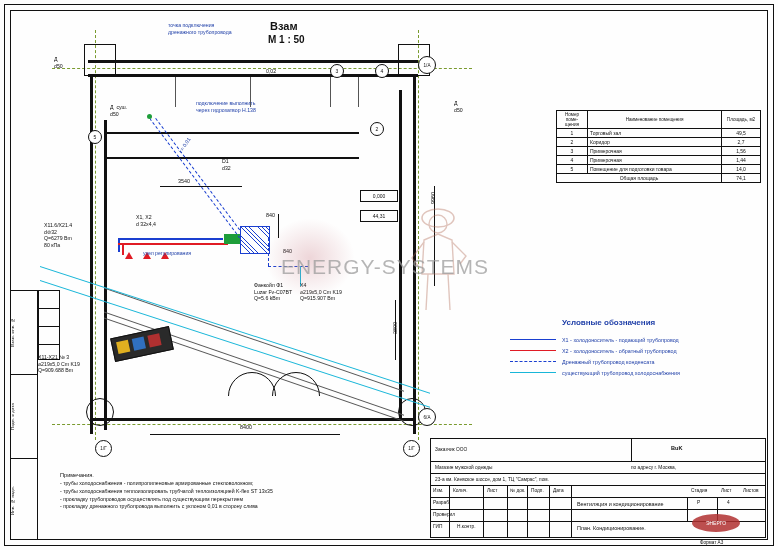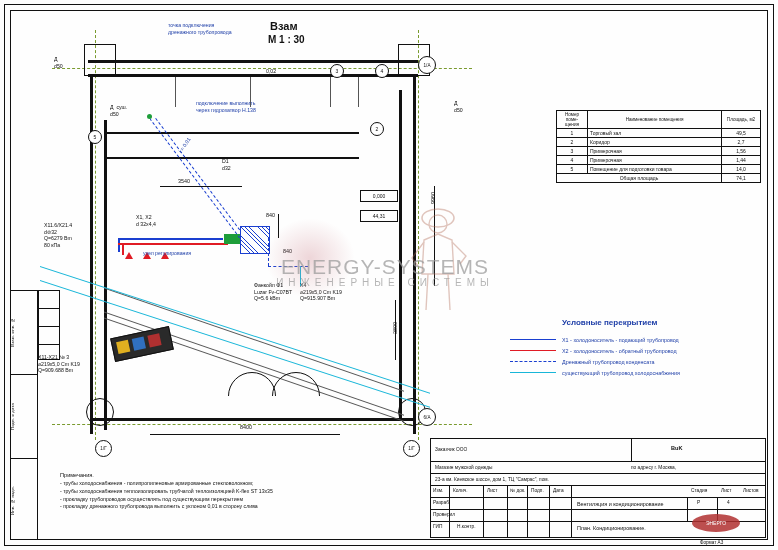--- a/index.html
+++ b/index.html
@@ -97,21 +97,21 @@
   </div>
 
   <div class="abs" style="left:10px;top:290px;width:28px;height:0;border-top:1px solid #111;"></div>
   <div class="abs" style="left:38px;top:290px;width:22px;height:70px;border:1px solid #111;box-sizing:border-box;">
      <div style="height:17px;border-bottom:1px solid #111;"></div>
      <div style="height:17px;border-bottom:1px solid #111;"></div>
      <div style="height:17px;border-bottom:1px solid #111;"></div>
   </div>
 
   <div class="abs plan-title">Взам</div>
-  <div class="abs plan-scale">М 1 : 30</div>
+  <div class="abs plan-scale">М 1 : 50</div>
 
   <div class="axisline" style="left:52px;top:68px;width:420px;"></div>
   <div class="axisv" style="left:95px;top:30px;height:410px;"></div>
   <div class="axisv" style="left:418px;top:30px;height:410px;"></div>
   <div class="axisline" style="left:52px;top:424px;width:420px;"></div>
 
   <div class="wall" style="left:88px;top:60px;width:330px;height:3px;"></div>
   <div class="wall" style="left:88px;top:74px;width:330px;height:3px;"></div>
 
   <div class="abs" style="left:84px;top:44px;width:30px;height:30px;border:1px solid #111;"></div>
@@ -287,24 +287,23 @@
   <svg class="wm-person" viewBox="0 0 70 118">
     <ellipse cx="34" cy="20" rx="16" ry="9" fill="none" stroke="#b06a55" stroke-width="1.6"></ellipse>
     <circle cx="34" cy="26" r="9" fill="none" stroke="#b06a55" stroke-width="1.4"></circle>
     <path d="M20 42 L34 36 L48 42 L50 76 L18 76 Z" fill="none" stroke="#b06a55" stroke-width="1.4"></path>
     <path d="M20 44 L8 60 L14 68" fill="none" stroke="#b06a55" stroke-width="1.4"></path>
     <path d="M48 44 L62 58 L56 66" fill="none" stroke="#b06a55" stroke-width="1.4"></path>
     <path d="M24 76 L22 112 M44 76 L46 112" fill="none" stroke="#b06a55" stroke-width="1.4"></path>
   </svg>
   <div class="abs wm">
     <div class="wm1">ENERGY-SYSTEMS</div>
-    <div class="wm2">ИНЖЕНЕРНЫЕ СИСТЕМЫ</div>
-  </div>
-
-  <div class="abs legend-title">Условные перекрытием</div>
+  </div>
+
+  <div class="abs legend-title">Условные обозначения</div>
   <div class="abs legend">
     <div class="legend-row">
       <div class="legend-swatch" style="border-top:1.5px solid #1a3fd0;"></div>
       <div class="legend-label">X1 - холодоноситель - подающий трубопровод</div>
     </div>
     <div class="legend-row">
       <div class="legend-swatch" style="border-top:1.5px solid #e01b24;"></div>
       <div class="legend-label">X2 - холодоноситель - обратный трубопровод</div>
     </div>
     <div class="legend-row">

